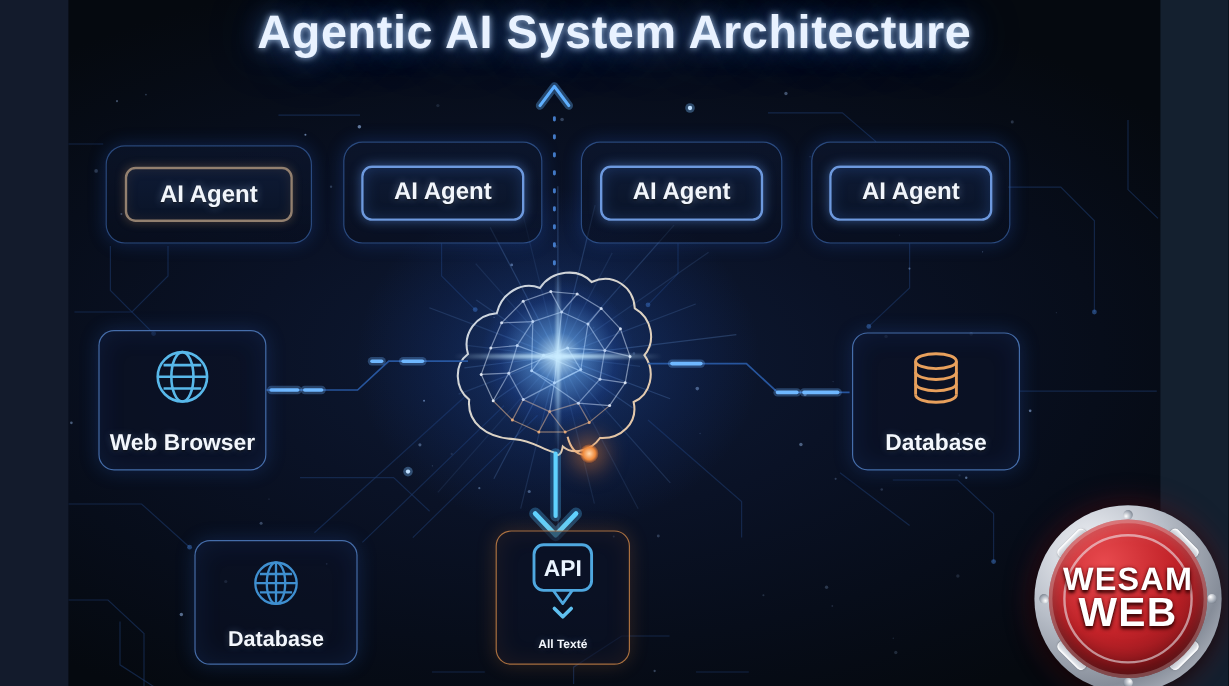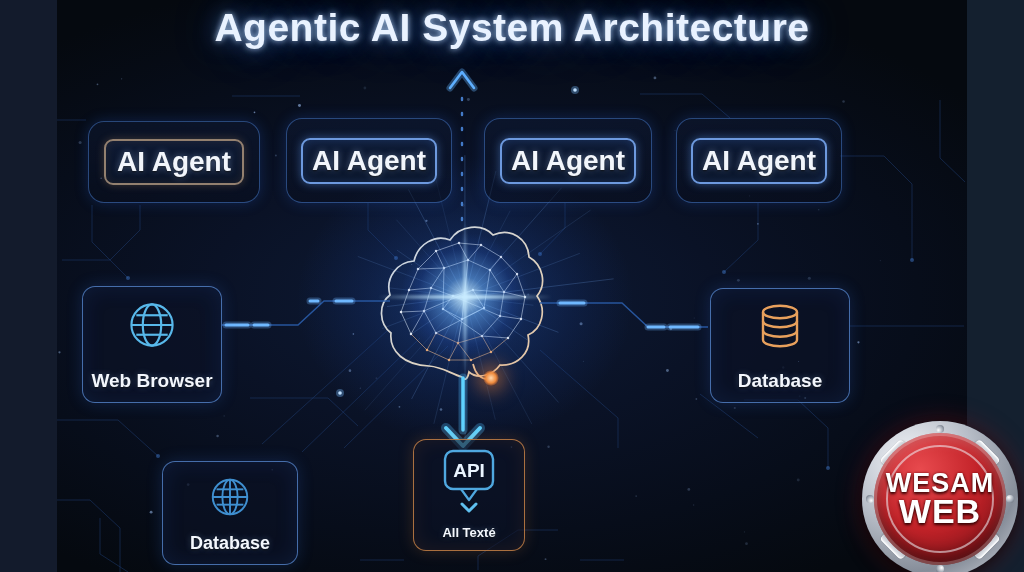--- a/index.html
+++ b/index.html
@@ -26,33 +26,33 @@
     display:flex;align-items:center;justify-content:center;
   }
   .agent-inner{
     width:80%;height:42px;border-radius:9px;
     border:2px solid #6d99de;
     background:linear-gradient(180deg,#0e1a34,#0a1428);
     box-shadow:0 0 10px rgba(100,160,250,.45), inset 0 0 12px rgba(70,130,230,.25);
     display:flex;align-items:center;justify-content:center;
   }
   .agent.warm .agent-inner{border-color:#93806f;box-shadow:0 0 8px rgba(180,140,100,.3), inset 0 0 10px rgba(120,95,70,.2);}
-  .agent-label{font-size:28px;font-weight:700;color:#f2f6fc;text-shadow:0 0 7px rgba(170,205,255,.45),0 1px 2px #000;}
+  .agent-label{font-size:20px;font-weight:700;color:#f2f6fc;text-shadow:0 0 7px rgba(170,205,255,.45),0 1px 2px #000;}
   
   .iobox{
     position:absolute;z-index:20;border-radius:13px;
     background:rgba(11,19,38,.6);
     display:flex;flex-direction:column;align-items:center;justify-content:space-between;
-    padding:12px 6px 10px 6px;box-sizing:border-box;margin-top:11px;
+    padding:12px 6px 10px 6px;box-sizing:border-box;
   }
   .iobox.blue{border:1.5px solid rgba(96,150,230,.7);box-shadow:0 0 16px rgba(50,110,220,.22), inset 0 0 22px rgba(40,90,190,.15);}
   .iobox.orange{border:1.5px solid rgba(225,145,75,.75);box-shadow:0 0 16px rgba(220,130,60,.2), inset 0 0 20px rgba(180,100,40,.12);}
   .io-label{font-size:19px;font-weight:600;color:#f3f7fd;text-shadow:0 0 6px rgba(160,200,255,.3),0 1px 2px #000;white-space:nowrap;}
   .io-label.sm{font-size:18px;}
-  .io-label.xs{font-size:13px;}
+  .io-label.xs{font-size:10px;}
   
   .brain-glow{position:absolute;left:295px;top:155px;width:340px;height:290px;z-index:6;
     background:radial-gradient(ellipse, rgba(45,110,230,.30) 0%, rgba(25,70,170,.15) 45%, transparent 70%);}
   .flare-halo{position:absolute;left:400px;top:232px;width:130px;height:130px;z-index:12;
     background:radial-gradient(circle, rgba(200,235,255,.95) 0%, rgba(110,180,255,.5) 22%, rgba(40,90,200,.18) 52%, transparent 70%);}
   .flare-h{position:absolute;left:378px;top:295px;width:174px;height:4px;z-index:12;filter:blur(1px);
     background:linear-gradient(90deg, transparent, rgba(200,235,255,.95), transparent);}
   .flare-v{position:absolute;left:463px;top:222px;width:4px;height:150px;z-index:12;filter:blur(1px);opacity:.75;
     background:linear-gradient(180deg, transparent, rgba(200,235,255,.95), transparent);}
   .stem-dot{position:absolute;left:483px;top:370px;width:16px;height:16px;border-radius:50%;z-index:13;
@@ -409,21 +409,21 @@
         <ellipse cx="24" cy="24" rx="8" ry="18"></ellipse>
         <line x1="24" y1="6" x2="24" y2="42"></line>
         <line x1="10" y1="16" x2="38" y2="16"></line>
         <line x1="6" y1="24" x2="42" y2="24"></line>
         <line x1="10" y1="32" x2="38" y2="32"></line>
       </g>
     </svg>
     <span class="io-label sm">Database</span>
   </div>
 
-  <div class="iobox orange" style="left:413px;top:428px;width:112px;height:112px;padding-top:8px">
+  <div class="iobox orange" style="left:413px;top:442px;width:112px;height:112px;padding-top:8px">
     <svg width="66" height="66" viewBox="0 0 66 66">
       <rect x="9" y="3" width="48" height="38" rx="8" fill="rgba(10,18,38,.6)" stroke="#4fa8e0" stroke-width="2.4"></rect>
       <path d="M25 41 L33 52 L41 41 Z" fill="#0a1226" stroke="#4fa8e0" stroke-width="2.2" stroke-linejoin="round"></path>
       <polyline points="26,56 33,63 40,56" fill="none" stroke="#5fc0f0" stroke-width="3" stroke-linecap="round" stroke-linejoin="round"></polyline>
       <text x="33" y="29" text-anchor="middle" font-family="Liberation Sans, sans-serif" font-size="19" font-weight="700" fill="#eaf4ff">API</text>
     </svg>
     <span class="io-label xs">All Texté</span>
   </div>
 
 

